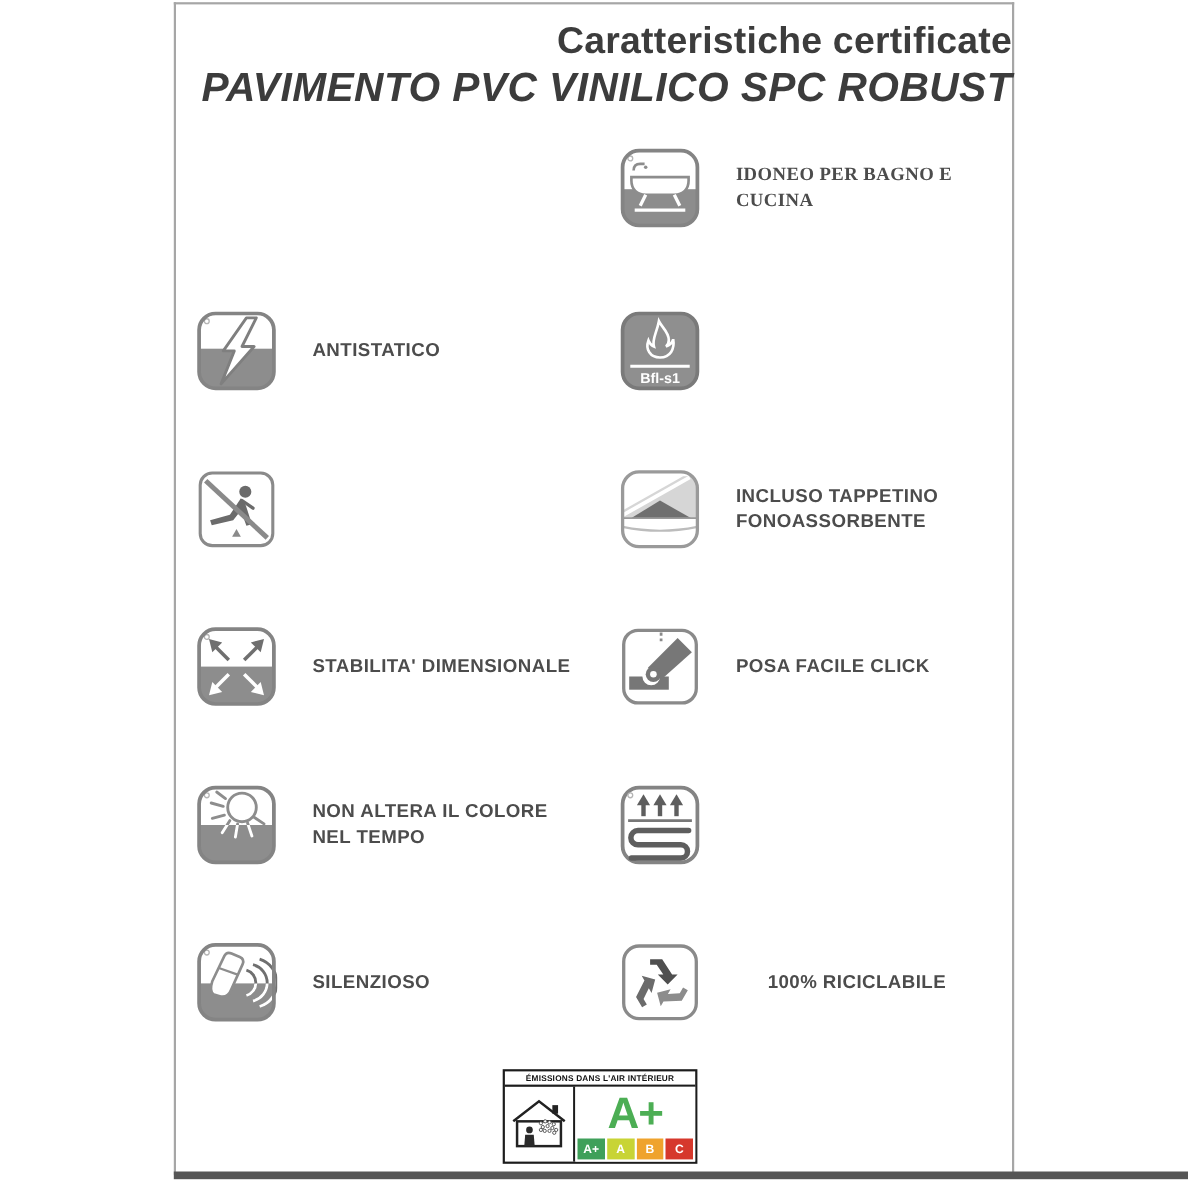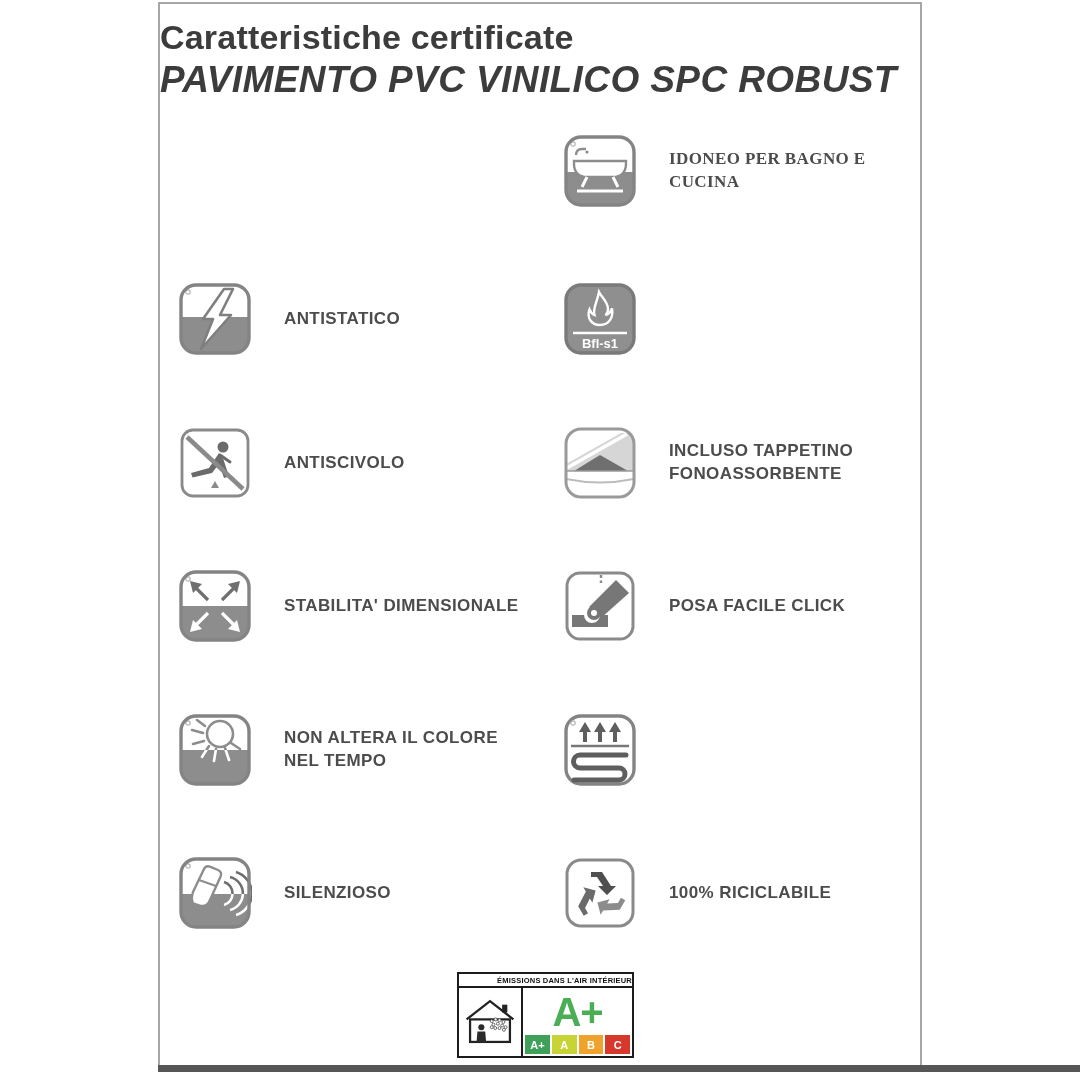--- a/index.html
+++ b/index.html
@@ -1,34 +1,34 @@
 <!DOCTYPE html>
 <html><head>
 <meta charset="utf-8">
 <style>
   html,body{margin:0;padding:0;}
   body{width:1080px;height:1080px;background:#ffffff;position:relative;
        font-family:"Liberation Sans",sans-serif;overflow:hidden;}
   .frame{position:absolute;left:158px;top:2px;width:764px;height:1066px;
          border:2px solid #a6a6a6;border-bottom:none;box-sizing:border-box;background:#fff;}
   .bottom-bar{position:absolute;left:158px;top:1065px;width:922px;height:7px;background:#565656;}
-  .title{position:absolute;left:0;top:14px;width:100%;text-align:left;color:#3c3c3c;}
+  .title{position:absolute;left:0;top:14px;width:100%;text-align:right;color:#3c3c3c;}
   .t1{font-size:34px;font-weight:bold;letter-spacing:0.2px;}
   .t2{font-size:37px;font-weight:bold;margin-top:2px;letter-spacing:0.4px;font-style:italic;}
   .feat{position:absolute;display:flex;align-items:center;height:78px;gap:32px;}
   .fi{width:74px;height:74px;flex:0 0 74px;}
   .flabel{font-size:17px;font-weight:bold;color:#4c4c4c;letter-spacing:0.4px;
           white-space:pre-line;line-height:1.35;}
   .feat-l .flabel{width:265px;}
   .feat-r .flabel{width:220px;}
   .badge-text{font-weight:bold;font-size:13px;font-family:"Liberation Sans",sans-serif;}
   .aplus{position:absolute;left:297px;top:968px;width:177px;border:2px solid #1c1c1c;
          background:#fff;box-sizing:border-box;}
   .aplus-header{border-bottom:2px solid #1c1c1c;font-size:7.5px;font-weight:bold;
-                text-align:right;padding:2px 0 1px 0;color:#111;letter-spacing:0.2px;}
+                text-align:center;padding:2px 0 1px 0;color:#111;letter-spacing:0.2px;}
   .aplus-body{display:flex;height:68px;}
   .aplus-house{width:62px;border-right:2px solid #1c1c1c;display:flex;
                align-items:center;justify-content:center;}
   .aplus-right{flex:1;display:flex;flex-direction:column;background:#fff;}
   .aplus-grade{flex:1;display:flex;align-items:center;justify-content:center;
                font-size:40px;font-weight:bold;line-height:1;letter-spacing:-1px;}
   .aplus-scale{display:flex;height:19px;gap:2px;padding:0 2px 2px 2px;}
   .aplus-scale .cell{flex:1;display:flex;align-items:center;justify-content:center;
                      color:#fff;font-weight:bold;font-size:11px;}
 </style>
@@ -63,21 +63,20 @@
 
   <div class="feat feat-l" style="left:18px;top:420px;">
     <svg class="fi" viewBox="0 0 74 74">
       <rect x="4" y="4" width="66" height="66" rx="11" fill="#fff" stroke="#8a8a8a" stroke-width="2.8"></rect>
       <circle cx="45" cy="21" r="5.5" fill="#6b6b6b"></circle>
       <path d="M41 27 L31 42 L13 47 l1.5 4.5 L34 47 l7 -9 5 14 5 -1.5 -5.5 -17 z" fill="#6b6b6b"></path>
       <path d="M42 29 l10 7" stroke="#6b6b6b" stroke-width="3" stroke-linecap="round"></path>
       <polygon points="33,62 41,62 37,55" fill="#8a8a8a"></polygon>
       <line x1="9" y1="11" x2="65" y2="63" stroke="#8a8a8a" stroke-width="4.5"></line>
     </svg>
-    <div class="flabel">ANTISCIVOLO</div>
   </div>
 
   <div class="feat feat-l" style="left:18px;top:707px;">
     <svg class="fi" viewBox="0 0 74 74">
       <defs>
         <clipPath id="c9">
             <rect x="3" y="3" width="68" height="68" rx="15"></rect>
           </clipPath>
         <clipPath id="c9b">
             <rect x="3" y="37" width="68" height="34"></rect>
@@ -247,21 +246,21 @@
         <rect x="35" y="18" width="4" height="11"></rect>
           <polygon points="31,19 43,19 37,9"></polygon>
         <rect x="50" y="18" width="4" height="11"></rect>
           <polygon points="46,19 58,19 52,9"></polygon>
       </g>
       <line x1="8" y1="33" x2="66" y2="33" stroke="#777" stroke-width="2.5"></line>
       <path d="M63 42 H17 a6.5 6.5 0 0 0 0 13 H56 a6 6 0 0 1 0 12 H11" fill="none" stroke="#5e5e5e" stroke-width="5" stroke-linecap="round"></path>
     </svg>
   </div>
 
-  <div class="feat feat-r" style="left:403px;top:850px;">
+  <div class="feat feat-r" style="left:403px;top:850px;text-align:center;">
     <svg class="fi" viewBox="0 0 74 74">
       <rect x="4" y="4" width="66" height="66" rx="14" fill="#fff" stroke="#8a8a8a" stroke-width="3"></rect>
       <path d="M28 16 h11 l9 14 h5 l-9 9 -9 -9 h5 l-6 -9 h-6 z" fill="#4f4f4f"></path>
       <path d="M28 16 h11 l9 14 h5 l-9 9 -9 -9 h5 l-6 -9 h-6 z" fill="#8c8c8c" transform="rotate(120 37 40)"></path>
       <path d="M28 16 h11 l9 14 h5 l-9 9 -9 -9 h5 l-6 -9 h-6 z" fill="#6b6b6b" transform="rotate(240 37 40)"></path>
     </svg>
     <div class="flabel">100% RICICLABILE</div>
   </div>
 
   <div class="aplus">

